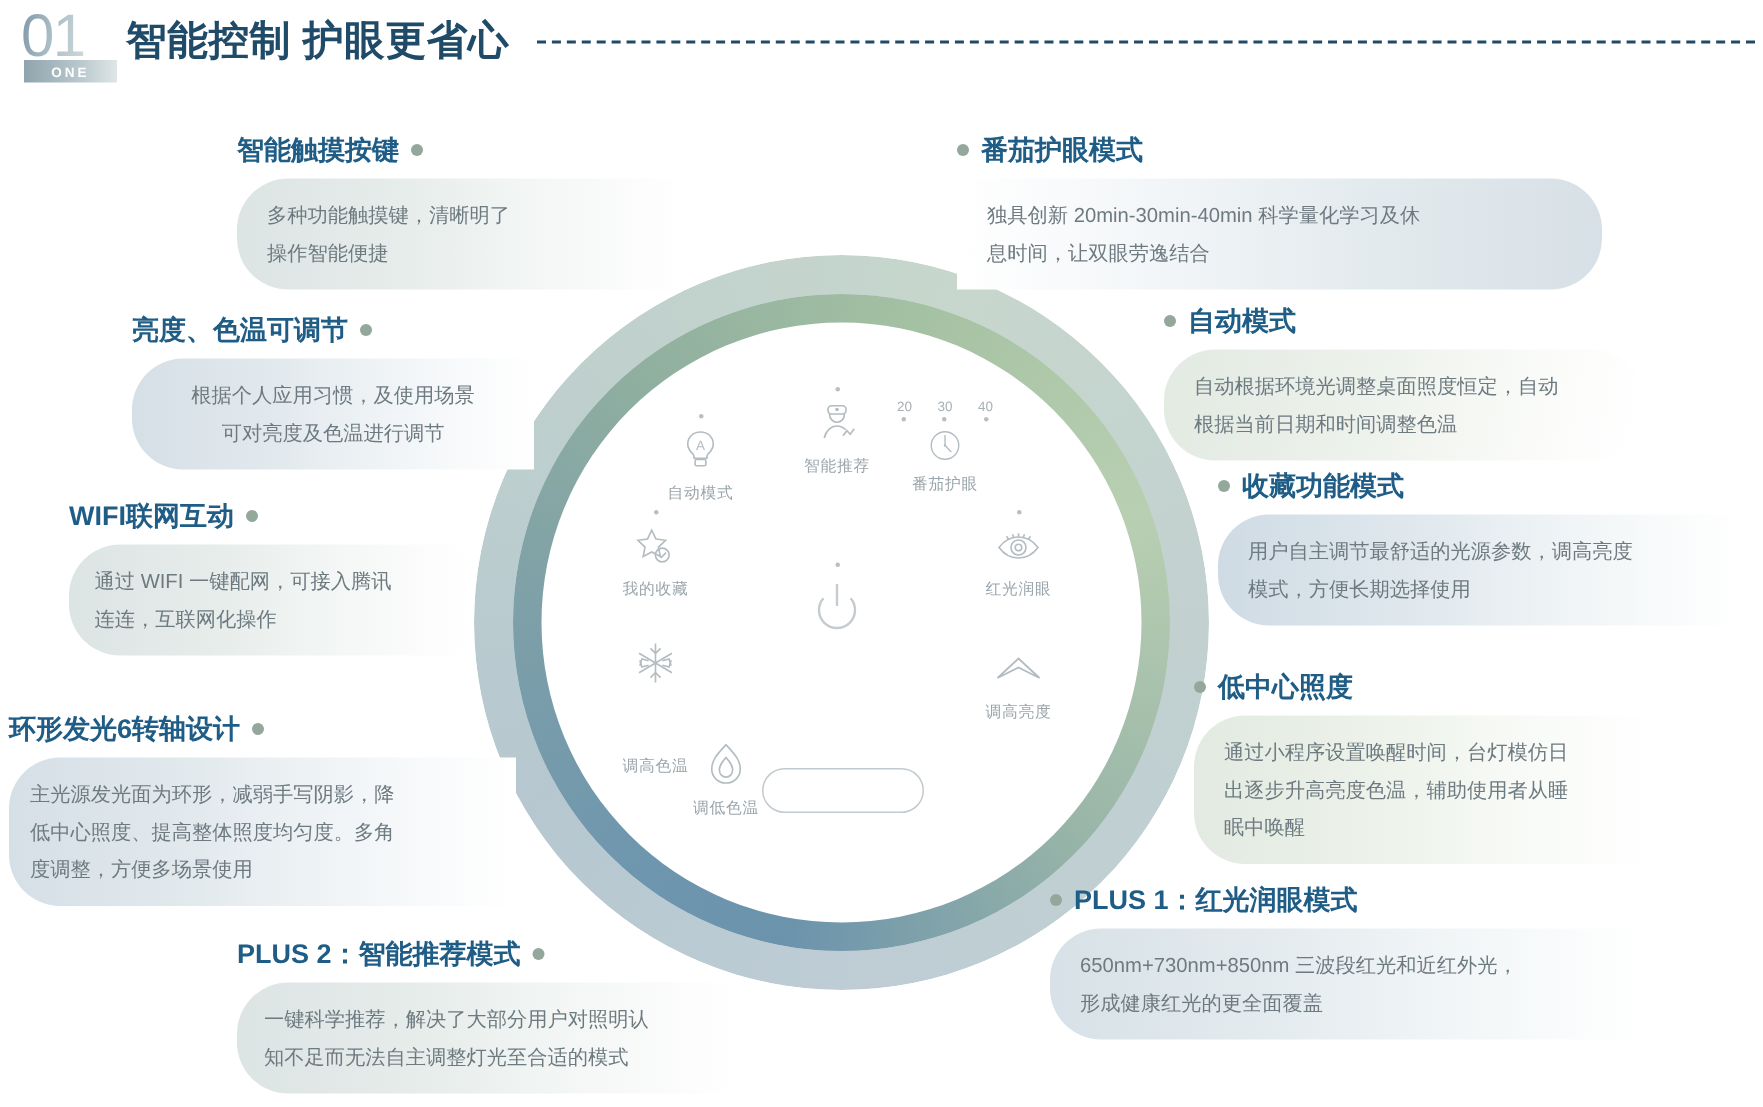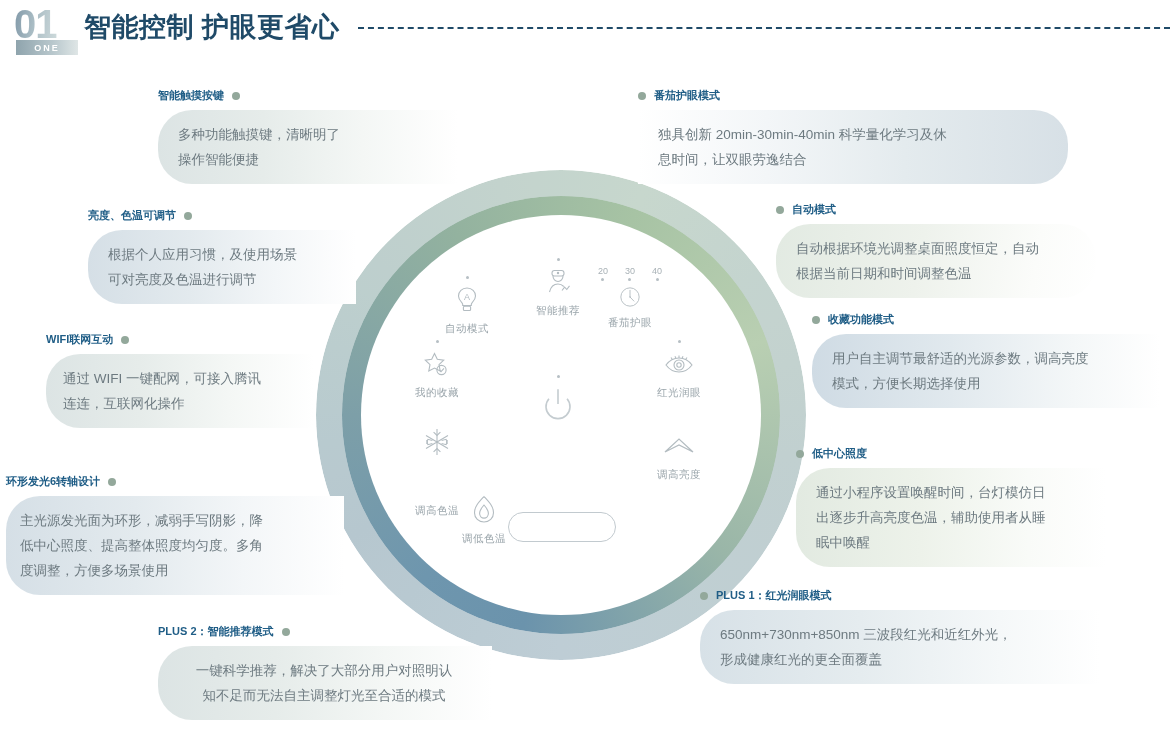--- a/index.html
+++ b/index.html
@@ -9,21 +9,21 @@
     font-family: "Liberation Sans", "DejaVu Sans", sans-serif;
     overflow: hidden;
   }
   #page { position: relative; width: 1175px; height: 738px; background:#fff; }
 
   
   #header { position:absolute; left:0; top:0; width:1175px; height:62px; }
   .logo-wrap { position:absolute; left:14px; top:6px; width:66px; height:48px; }
   .logo-digits {
     position:absolute; left:0; top:-2px;
-    font-size:40px; font-weight:bold; letter-spacing:-1px;
+    font-size:40px; font-weight:normal; letter-spacing:-1px;
     line-height:40px;
     background: linear-gradient(100deg,#7e96a6 0%, #a9bcc4 45%, #cfdbdc 100%);
     -webkit-background-clip: text; background-clip: text;
     color: transparent; -webkit-text-fill-color: transparent;
   }
   .logo-band {
     position:absolute; left:2px; top:34px; width:62px; height:15px;
     background: linear-gradient(90deg,#8fa4ad 0%, #b9c8cd 60%, #dfe6e6 100%);
     display:flex; align-items:center; justify-content:center;
   }
@@ -94,21 +94,21 @@
   .power-btn .dev-dot { margin-bottom:4px; }
   .touch-bar {
     position:absolute; left:508px; top:512px; width:108px; height:30px;
     border:1px solid #c2cacf; border-radius:15px; background:transparent;
   }
 
   
   .callout { position:absolute; }
   .callout .co-head {
     display:flex; align-items:center; gap:8px;
-    font-size:11px; font-weight:bold; color:#1f5d86;
+    font-size:18px; font-weight:bold; color:#1f5d86;
     white-space:nowrap; margin-bottom:7px;
   }
   .callout.right .co-head { flex-direction:row; }
   .callout.left  .co-head { flex-direction:row-reverse; justify-content:flex-start; }
   .bullet {
     width:8px; height:8px; border-radius:50%;
     background:#93a89b; flex:0 0 auto;
   }
   .co-body {
     font-size:13.5px; line-height:25px; color:#6d7a80;
@@ -289,21 +289,21 @@
     </div>
     <div class="co-body g-left" style="width:300px;">多种功能触摸键，清晰明了
 操作智能便捷</div>
   </div>
 
   <div class="callout left" style="left:88px; top:208px; width:268px;">
     <div class="co-head tr">
       <div class="bullet"></div>
       <span>亮度、色温可调节</span>
     </div>
-    <div class="co-body g-left-blue" style="width:268px;">根据个人应用习惯，及使用场景
+    <div class="co-body g-left-blue" style="width:268px;text-align:center;">根据个人应用习惯，及使用场景
 可对亮度及色温进行调节</div>
   </div>
 
   <div class="callout left" style="left:46px; top:332px; width:268px;">
     <div class="co-head tr">
       <div class="bullet"></div>
       <span>WIFI联网互动</span>
     </div>
     <div class="co-body g-left" style="width:268px; padding-left:17px;">通过 WIFI 一键配网，可接入腾讯
 连连，互联网化操作</div>
@@ -317,21 +317,21 @@
     <div class="co-body g-left-blue" style="width:338px; padding-left:14px;">主光源发光面为环形，减弱手写阴影，降
 低中心照度、提高整体照度均匀度。多角
 度调整，方便多场景使用</div>
   </div>
 
   <div class="callout left" style="left:158px; top:624px; width:334px;">
     <div class="co-head tr">
       <div class="bullet"></div>
       <span>PLUS 2：智能推荐模式</span>
     </div>
-    <div class="co-body g-left" style="width:334px; padding-left:18px;text-align:center;">一键科学推荐，解决了大部分用户对照明认
+    <div class="co-body g-left" style="width:334px; padding-left:18px;">一键科学推荐，解决了大部分用户对照明认
 知不足而无法自主调整灯光至合适的模式</div>
   </div>
 
   <div class="callout right" style="left:638px; top:88px; width:430px;">
     <div class="co-head">
       <div class="bullet"></div>
       <span>番茄护眼模式</span>
     </div>
     <div class="co-body g-right-blue" style="width:430px;">独具创新 20min-30min-40min 科学量化学习及休
 息时间，让双眼劳逸结合</div>

